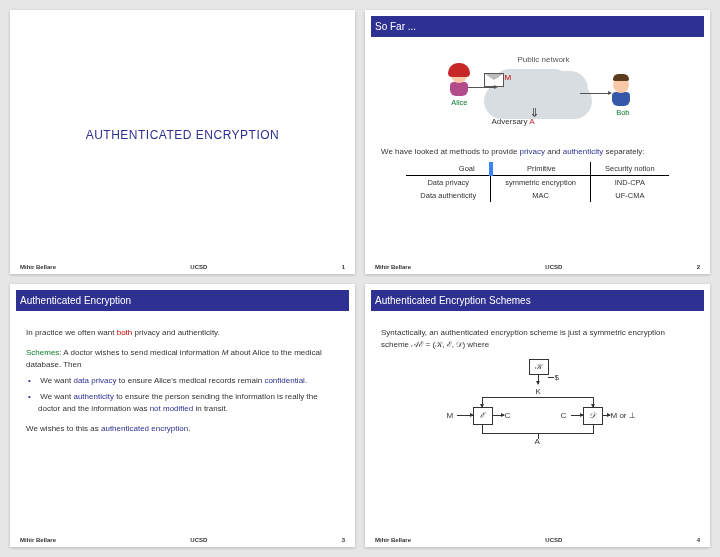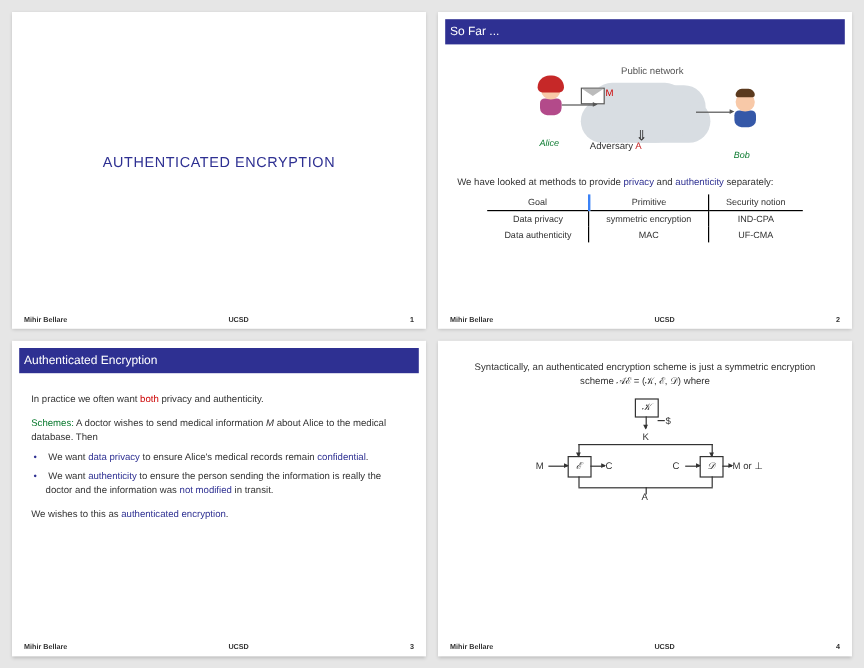--- a/index.html
+++ b/index.html
@@ -50,21 +50,21 @@
   .center-title {
     display:flex; align-items:center; justify-content:center; height:100%;
     font-size: 12px; letter-spacing: 0.5px;
   }
 
   
   table.sec { border-collapse: collapse; margin: 6px auto; font-size: 7.5px; }
   table.sec th, table.sec td { padding: 2px 14px; text-align: center; }
   table.sec th { border-bottom: 1px solid #000; font-weight: normal; }
   table.sec td.col0 { border-right: 1px solid #000; }
-  table.sec th.col0 { border-right: 2px solid #3b82f6; }
+  table.sec th.col0 { border-right: 4px solid #3b82f6; text-align: right; }
   table.sec td.col1 { border-right: 1px solid #000; }
   table.sec th.col1 { border-right: 1px solid #000; }
 
   ul.bul { list-style: none; padding-left: 12px; margin: 4px 0; }
   ul.bul li::before { content: "\2022"; color: #2e3092; display:inline-block; width:10px; margin-left:-10px; }
   ul.bul li { margin-bottom: 4px; }
 
   
   .cartoon { position: relative; height: 90px; width: 220px; margin: 4px auto 8px auto; }
   .cloud {
@@ -73,21 +73,21 @@
     box-shadow: -14px 4px 0 0 #d8dde2, 14px 4px 0 0 #d8dde2, -6px -10px 0 0 #d8dde2, 10px -8px 0 0 #d8dde2;
   }
   .pubnet { position:absolute; left:90px; top:6px; font-size:8px; color:#555; }
   .alice { position:absolute; left:22px; top:18px; }
   .bob   { position:absolute; right:18px; top:28px; }
   .head { width:16px; height:16px; border-radius:50%; background:#f8c9a8; margin:0 auto; position:relative;}
   .alice .hair { position:absolute; top:-4px; left:-3px; width:22px; height:14px; background:#c62828; border-radius: 10px 10px 4px 4px; }
   .bob .hair   { position:absolute; top:-3px; left:0; width:16px; height:7px; background:#5b3a1e; border-radius: 6px 6px 2px 2px; }
   .torso-a { width:18px; height:14px; background:#b34a8a; border-radius:4px 4px 6px 6px; margin:-1px auto 0 auto;}
   .torso-b { width:18px; height:14px; background:#3558a8; border-radius:4px 4px 6px 6px; margin:-1px auto 0 auto;}
-  .name { text-align:left; font-size:7.5px; color:#0a7a2f; margin-top:19px;font-style:italic;}
+  .name { text-align:right; font-size:7.5px; color:#0a7a2f; margin-top:2px;}
   .adv  { position:absolute; left:64px; top:68px; font-size:8px; }
   .adv .A{ color:#c62828; }
   .env  { position:absolute; left:56px; top:24px; width:18px; height:12px; background:#fff; border:1px solid #555;}
   .env::after{content:"";position:absolute;left:0;top:0;border-left:9px solid transparent;border-right:9px solid transparent;border-top:6px solid #bbb;}
   .mlab { position:absolute; left:77px; top:24px; font-size:8px; color:#c00;}
   .arr  { position:absolute; height:1px; background:#555; }
   .arr.l { left:40px; top:38px; width:28px;}
   .arr.r { left:152px; top:44px; width:30px;}
   .arr::after{content:"";position:absolute;right:-2px;top:-2px;border-left:4px solid #555;border-top:2.5px solid transparent;border-bottom:2.5px solid transparent;}
   .hook { position:absolute; left:102px; top:56px; font-size:12px; color:#333; transform:scaleY(-1);}
@@ -206,22 +206,23 @@
     </p>
   </div>
   <div class="footer">
     <span>Mihir Bellare</span>
     <span>UCSD</span>
     <span>3</span>
   </div>
 </div>
 
 <div class="slide">
+  <div class="titlebar">Authenticated Encryption Schemes</div>
   <div class="body">
-    <p style="margin:8px 13px; line-height:1.5;text-align:center;">Syntactically, an authenticated encryption scheme is just a symmetric encryption scheme 𝒜ℰ = (𝒦, ℰ, 𝒟) where</p>
+    <p style="margin:8px 0; line-height:1.5;">Syntactically, an authenticated encryption scheme is just a symmetric encryption scheme 𝒜ℰ = (𝒦, ℰ, 𝒟) where</p>
     <div class="diag">
       <div class="box k">𝒦</div>
       <div class="box e">ℰ</div>
       <div class="box d">𝒟</div>
       <div class="dol">$</div>
       <div class="Klab">K</div>
       <div class="Mlab">M</div>
       <div class="Clab">C</div>
       <div class="Clab2">C</div>
       <div class="Mout">M or ⊥</div>

